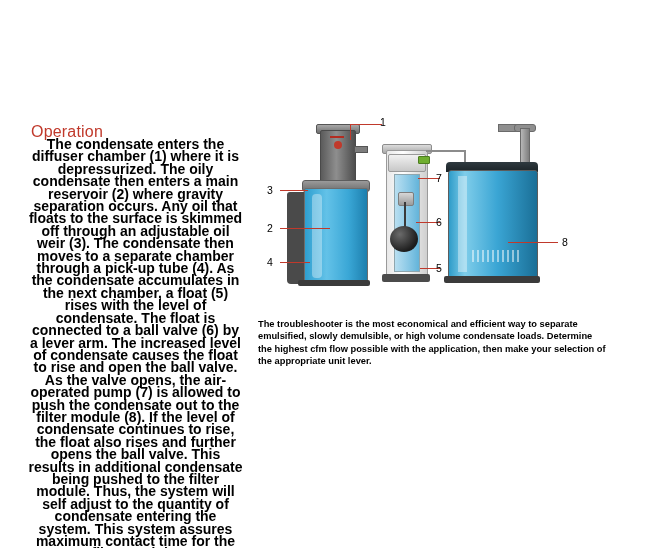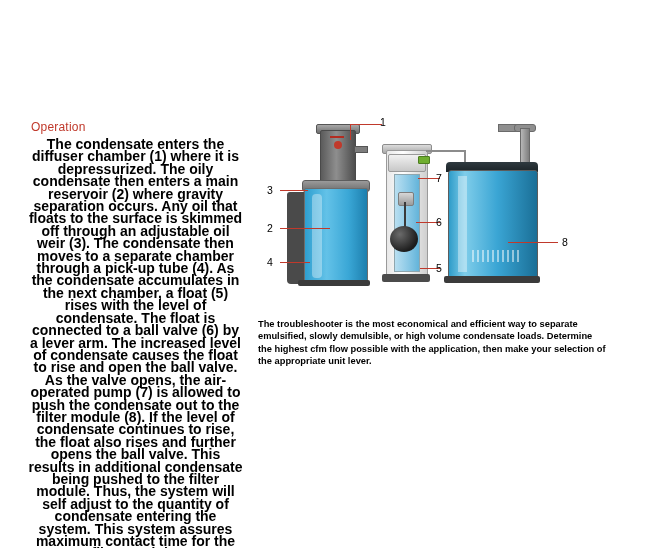--- a/index.html
+++ b/index.html
@@ -15,21 +15,21 @@
   }
   .page {
     position: relative;
     width: 650px;
     height: 548px;
   }
   .heading {
     position: absolute;
     left: 31px;
     top: 112px;
-    font-size: 12px;
+    font-size: 16px;
     color: #c0392b;
     font-weight: normal;
     letter-spacing: 0.2px;
   }
   .body-text {
     position: absolute;
     left: 28px;
     top: 138px;
     width: 215px;
     font-size: 14px;

